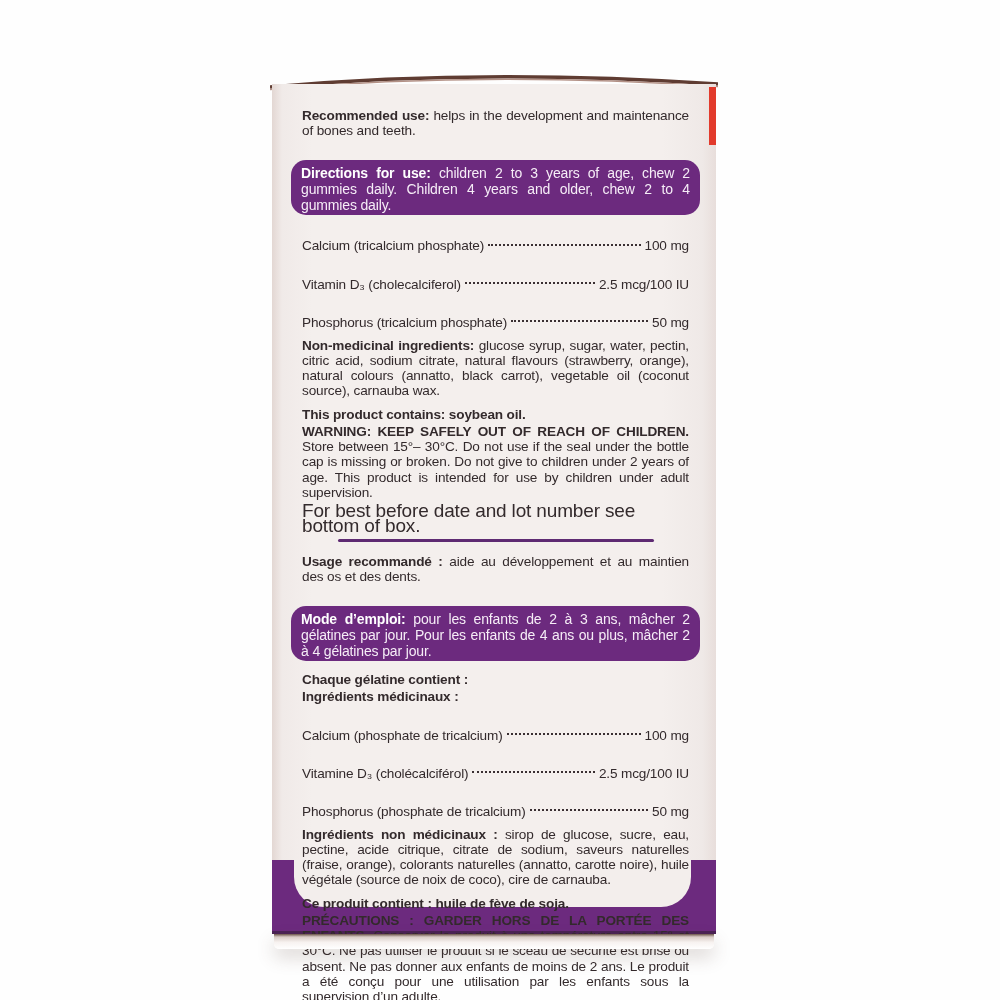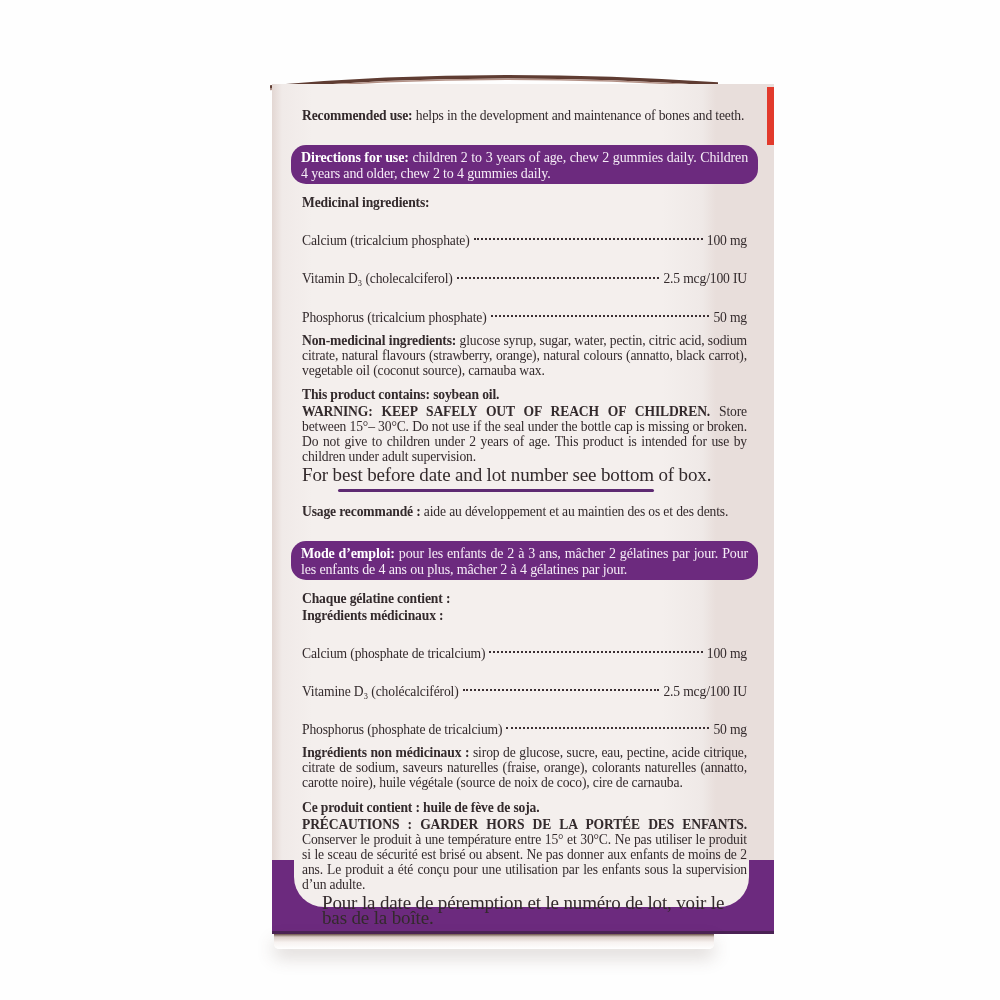--- a/index.html
+++ b/index.html
@@ -1,21 +1,21 @@
 <!DOCTYPE html>
 <html><head>
 <meta charset="utf-8">
 <style>
   html,body{margin:0;padding:0;background:#ffffff;}
   .scene{position:relative;width:1000px;height:1000px;background:#fefefe;overflow:hidden;
          font-family:"Liberation Sans","DejaVu Sans",sans-serif;}
   .box{position:absolute;left:272px;top:60px;width:444px;height:892px;}
   .top-edge{position:absolute;left:-2px;top:0;width:448px;height:34px;}
-  .face{position:absolute;left:0;top:24px;width:502px;height:850px;background:#f2edeb;
-        background:linear-gradient(90deg,#e3d7d3 0px,#f0eae8 10px,#f4efed 40px,#f4efed 390px,#efe9e7 430px,#e8dedb 444px);font-family:Liberation Serif, serif;}
+  .face{position:absolute;left:0;top:24px;width:444px;height:850px;background:#f2edeb;
+        background:linear-gradient(90deg,#e3d7d3 0px,#f0eae8 10px,#f4efed 40px,#f4efed 390px,#efe9e7 430px,#e8dedb 444px);}
   .red-stripe{position:absolute;right:0;top:3px;width:7px;height:58px;background:#e23a2c;}
   .purple-band{position:absolute;left:0;right:0;bottom:0;height:74px;background:#6c2a7e;
         border-bottom:3px solid #4a2254;box-sizing:border-box;}
   .white-inset{position:absolute;left:22px;right:25px;bottom:27px;height:47px;background:#f3eeec;
         border-radius:0 0 30px 30px;}
   .bottom-flap{position:absolute;left:2px;top:874px;width:440px;height:15px;
         background:linear-gradient(180deg,#6b5348 0%,#d9cdc7 20%,#f7f2f0 55%,#ffffff 100%);
         box-shadow:0 8px 18px rgba(90,70,60,.22);border-radius:0 0 5px 5px;}
   .content{position:absolute;left:30px;right:27px;top:24px;color:#332a2c;
         font-size:13.6px;line-height:15.1px;letter-spacing:-0.15px;}
@@ -51,21 +51,20 @@
       <div class="red-stripe"></div>
       <div class="purple-band"></div>
       <div class="white-inset"></div>
 
       <div class="content">
 
         <p class="para"><span class="b">Recommended use:</span> <span>helps in the development and maintenance of bones and teeth.</span></p>
 
         <div class="pbox"><span class="b">Directions for use:</span> <span>children 2 to 3 years of age, chew 2 gummies daily. Children 4 years and older, chew 2 to 4 gummies daily.</span></div>
 
-        <p class="h">Medicinal ingredients:</p>
 
         <div class="row">
           <span>Calcium (tricalcium phosphate)</span>
           <span class="dots"></span>
           <span>100 mg</span>
         </div>
         <div class="row">
           <span>Vitamin D₃ (cholecalciferol)</span>
           <span class="dots"></span>
           <span>2.5 mcg/100 IU</span>

